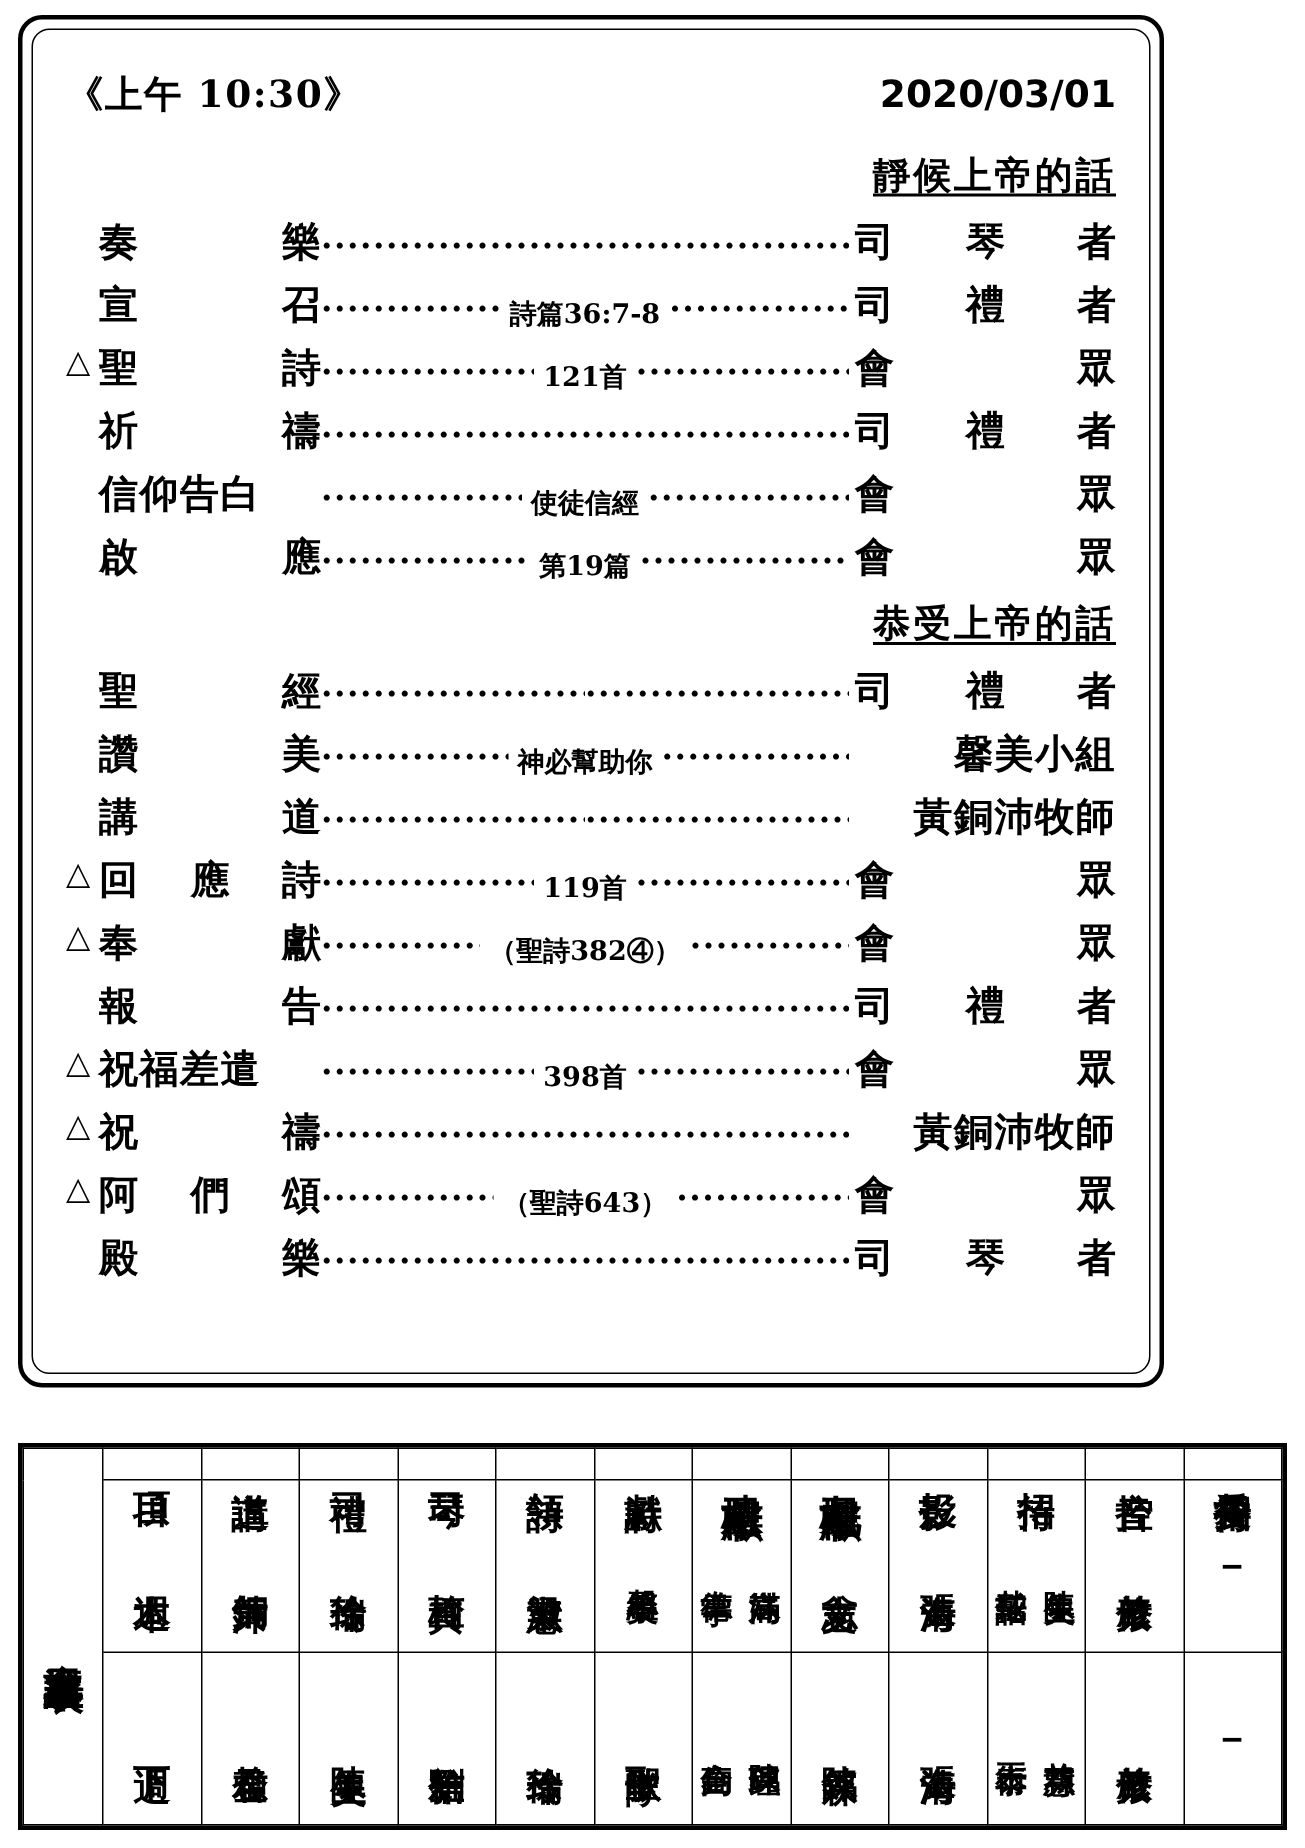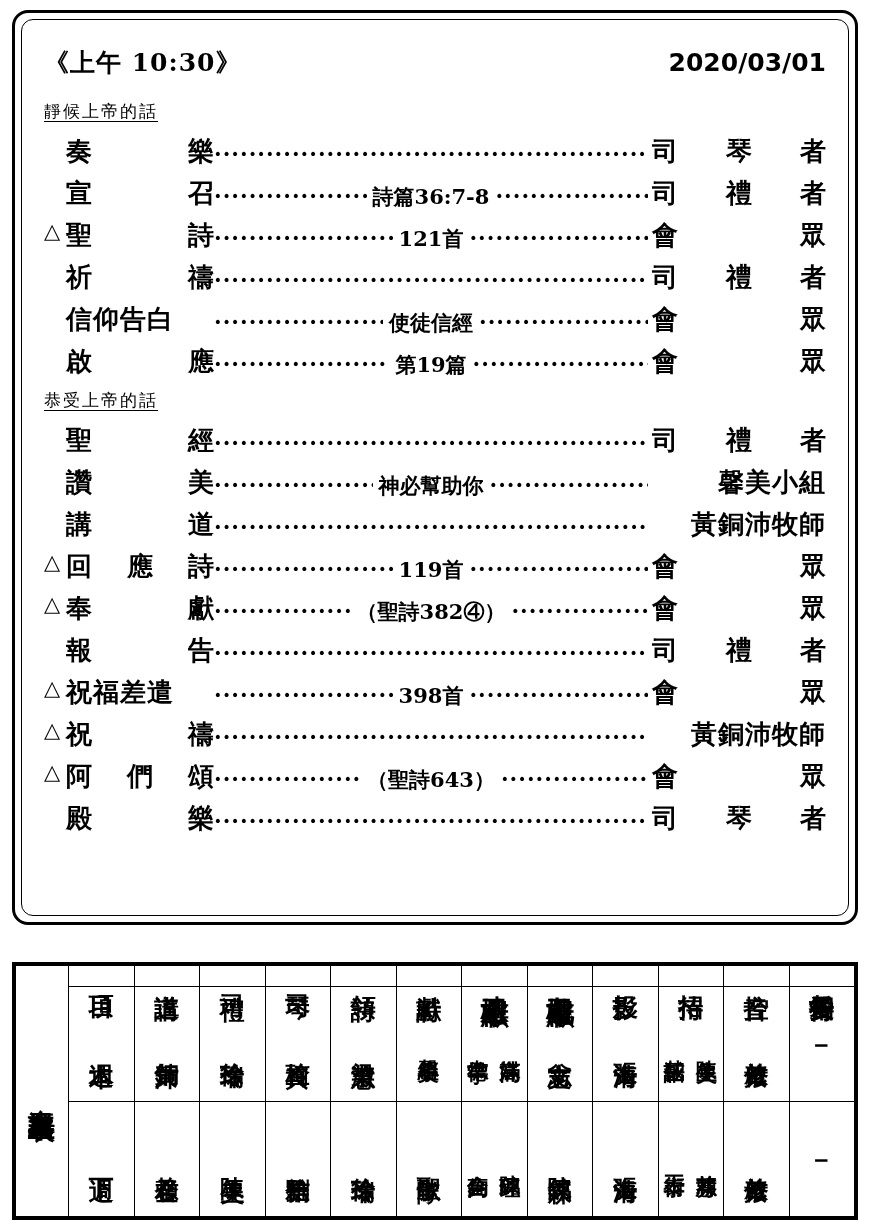--- a/index.html
+++ b/index.html
@@ -14,21 +14,21 @@
     color: #000;
     position: relative;
     overflow: hidden;
   }
 
   
   .bulletin {
     position: absolute;
     left: 12px;
     top: 10px;
-    width: 846px;
+    width: 764px;
     height: 915px;
     border: 3px solid #000;
     border-radius: 16px;
     box-sizing: border-box;
   }
   .bulletin-inner {
     position: absolute;
     left: 6px;
     top: 6px;
     right: 6px;
@@ -61,23 +61,23 @@
   }
   .head-date {
     font-size: 25px;
     font-weight: bold;
     white-space: nowrap;
     font-family: "DejaVu Sans", "Liberation Sans", sans-serif;
     margin-left: 38px;
   }
 
   .section-title {
-    text-align: left;
-    font-size: 17px;
-    font-weight: normal;
+    text-align: right;
+    font-size: 25px;
+    font-weight: bold;
     letter-spacing: 2px;
     margin: 10px 0 4px 0;
     text-decoration: underline;
     text-underline-offset: 4px;
   }
 
   .line {
     display: flex;
     align-items: flex-end;
     height: 42px;
@@ -111,21 +111,21 @@
     white-space: nowrap;
     font-size: 22px;
     letter-spacing: 1px;
     line-height: 1;
     padding-bottom: 4px;
     color: #000;
   }
   .mid {
     flex: 0 0 auto;
     padding: 0 6px;
-    font-size: 21px;
+    font-size: 18px;
     font-weight: bold;
     white-space: nowrap;
   }
   .mid.small {
     font-size: 20px;
   }
   .col-right {
     width: 178px;
     flex: 0 0 178px;
     display: flex;

